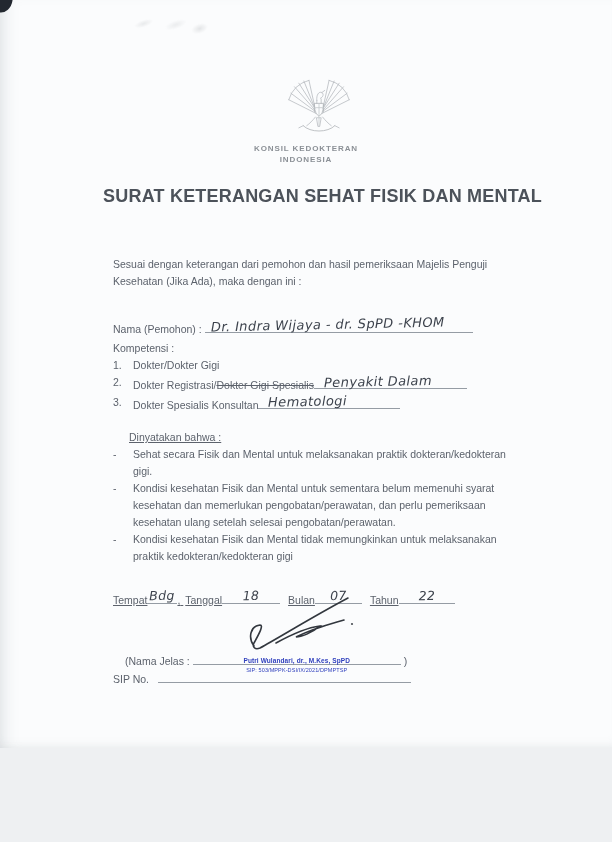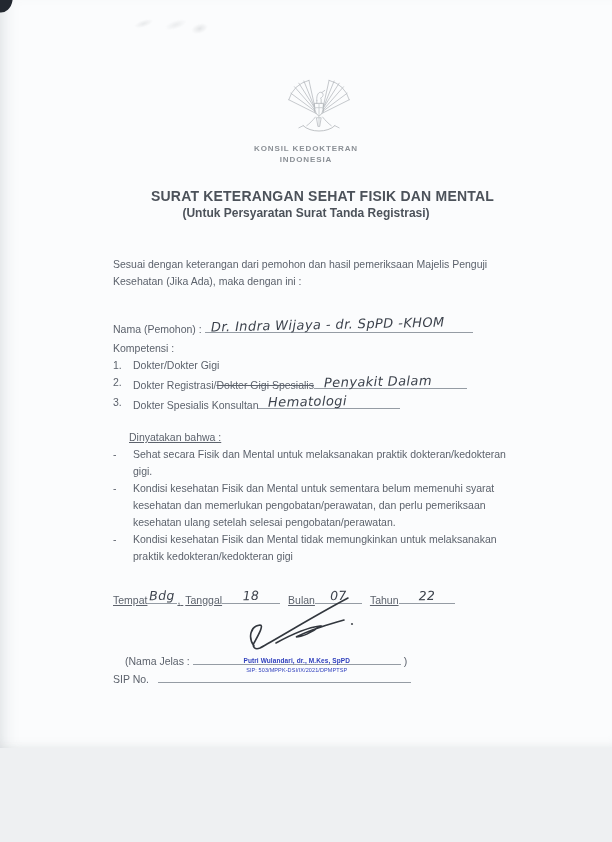--- a/index.html
+++ b/index.html
@@ -28,21 +28,21 @@
   }
   .emblem{position:absolute;left:283px;top:76px;width:72px;height:72px;}
   .org{
     position:absolute;left:0;top:143px;width:612px;text-align:center;
     font-size:8px;font-weight:700;letter-spacing:.9px;line-height:11px;color:#8b9096;
   }
   .titleblock{
     position:absolute;left:0;top:188px;width:612px;text-align:center;
     color:#4c525a;font-weight:700;
   }
-  .titleblock .t1{font-size:14px;letter-spacing:.2px;line-height:17px;padding-left:33px;}
+  .titleblock .t1{font-size:18px;letter-spacing:.2px;line-height:17px;padding-left:33px;}
   .titleblock .t2{font-size:12px;line-height:16px;}
   .content{
     position:absolute;left:113px;top:256px;width:398px;
     font-size:10.5px;line-height:17px;color:#5c626c;
   }
   .intro{margin:0 0 28px 0;}
   .row{white-space:nowrap;}
   .uline{
     display:inline-block;border-bottom:1px solid #959ca4;position:relative;
     vertical-align:baseline;height:14px;
@@ -131,21 +131,20 @@
     </g>
   </svg>
 
   <div class="org">
     <div>KONSIL KEDOKTERAN</div>
     <div>INDONESIA</div>
   </div>
 
   <div class="titleblock">
     <div class="t1">SURAT KETERANGAN SEHAT FISIK DAN MENTAL</div>
-    <div class="t2">(Untuk Persyaratan Surat Tanda Registrasi)</div>
   </div>
 
   <div class="content">
 
     <p class="intro">Sesuai dengan keterangan dari pemohon dan hasil pemeriksaan Majelis Penguji Kesehatan (Jika Ada), maka dengan ini :</p>
 
     <div class="row nama-row">
       <span>Nama (Pemohon) :</span>
       <span class="uline">
         <span class="hand">Dr. Indra Wijaya - dr. SpPD -KHOM</span>

